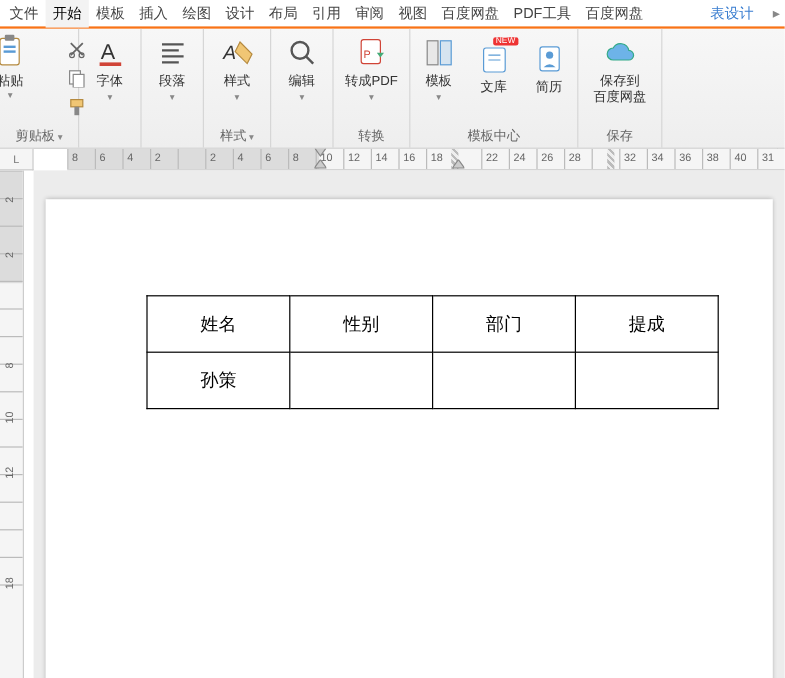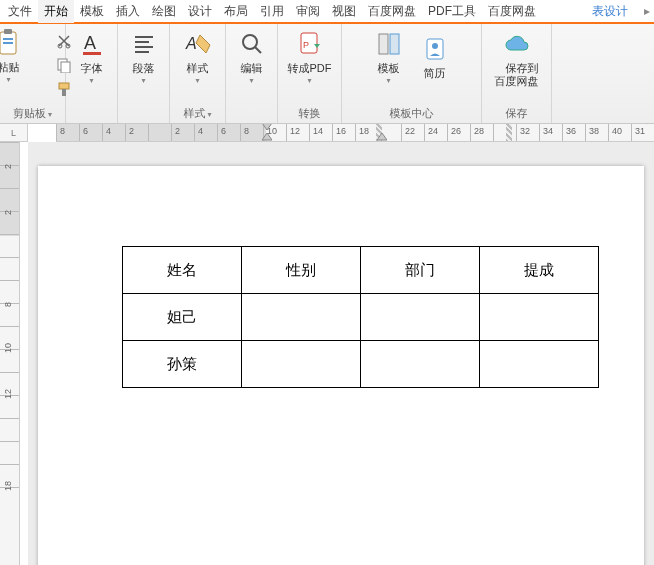--- a/index.html
+++ b/index.html
@@ -13,21 +13,21 @@
 .tabs .chev { color: #888; padding: 0 4px; }
 
 
 .ribbon { display: flex; height: 100px; background: linear-gradient(#f7f7f7,#eeeeee); border-bottom: 1px solid #c9c9c9; }
 .group { position: relative; border-right: 1px solid #d6d6d6; display: flex; flex-direction: column; align-items: center; justify-content: flex-start; padding: 4px 4px 16px; }
 .group-label { position: absolute; bottom: 2px; left: 0; right: 0; text-align: center; font-size: 11px; color: #666; }
 .group-label.with-d::after { content: " \25BE"; font-size: 8px; color: #888; }
 
 .big-btn { display: flex; flex-direction: column; align-items: center; justify-content: center; width: 46px; padding-top: 2px; cursor: pointer; }
 .big-btn .ic { width: 28px; height: 28px; display: flex; align-items: center; justify-content: center; }
-.big-btn .lbl { font-size: 11px; color: #333; margin-top: 4px; text-align: right; line-height: 13px; }
+.big-btn .lbl { font-size: 11px; color: #333; margin-top: 4px; text-align: center; line-height: 13px; }
 .big-btn .dd { font-size: 8px; color: #888; margin-top: 1px; }
 
 .mini-col { display: flex; flex-direction: column; gap: 6px; align-items: center; justify-content: flex-start; padding-top: 4px; }
 .mini { width: 18px; height: 18px; display: flex; align-items: center; justify-content: center; cursor: pointer; }
 
 .paste-split { display: flex; gap: 26px; }
 .paste-main { display: flex; flex-direction: column; align-items: center; width: 32px; cursor: pointer; }
 .paste-main .ic { width: 26px; height: 30px; }
 .paste-main .lbl { font-size: 11px; color: #333; margin-top: 2px; }
 .paste-main .dd { font-size: 8px; color: #888; }
@@ -205,20 +205,31 @@
         <div class="ic">
             <svg width="26" height="26">
               <rect x="3" y="3" width="9" height="20" fill="#e8e8e8" stroke="#888"></rect>
               <rect x="14" y="3" width="9" height="20" fill="#d6e4f0" stroke="#5a9bd5"></rect>
             </svg>
           </div>
         <div class="lbl">模板</div>
         <div class="dd">▾</div>
       </div>
       <div class="big-btn">
+        <div class="ic" style="position:relative">
+            <svg width="26" height="26">
+              <rect x="4" y="4" width="18" height="20" rx="2" fill="#fff" stroke="#5a9bd5"></rect>
+              <line x1="8" y1="10" x2="18" y2="10" stroke="#5a9bd5"></line>
+              <line x1="8" y1="14" x2="18" y2="14" stroke="#5a9bd5"></line>
+            </svg>
+            <span style="position:absolute;top:-4px;right:-6px;background:#e33;color:#fff;font-size:7px;padding:0 2px;border-radius:2px">NEW</span>
+          </div>
+        <div class="lbl">文库</div>
+      </div>
+      <div class="big-btn">
         <div class="ic">
             <svg width="26" height="26">
               <rect x="5" y="3" width="16" height="20" rx="2" fill="#fff" stroke="#5a9bd5"></rect>
               <circle cx="13" cy="10" r="3" fill="#5a9bd5"></circle>
               <path d="M8 20 q5 -5 10 0" fill="#5a9bd5"></path>
             </svg>
           </div>
         <div class="lbl">简历</div>
       </div>
     </div>
@@ -376,26 +387,20 @@
   <div class="page">
     <table class="doc-table">
       <tbody>
           <tr class="hrow">
         <td>姓名</td>
         <td>性别</td>
         <td>部门</td>
         <td>提成</td>
       </tr>
       <tr>
-            <td>妲己</td>
-            <td></td>
-            <td></td>
-            <td></td>
-          </tr>
-      <tr>
             <td>孙策</td>
             <td></td>
             <td></td>
             <td></td>
           </tr>
     </tbody>
       </table>
   </div>
 </div>
 

